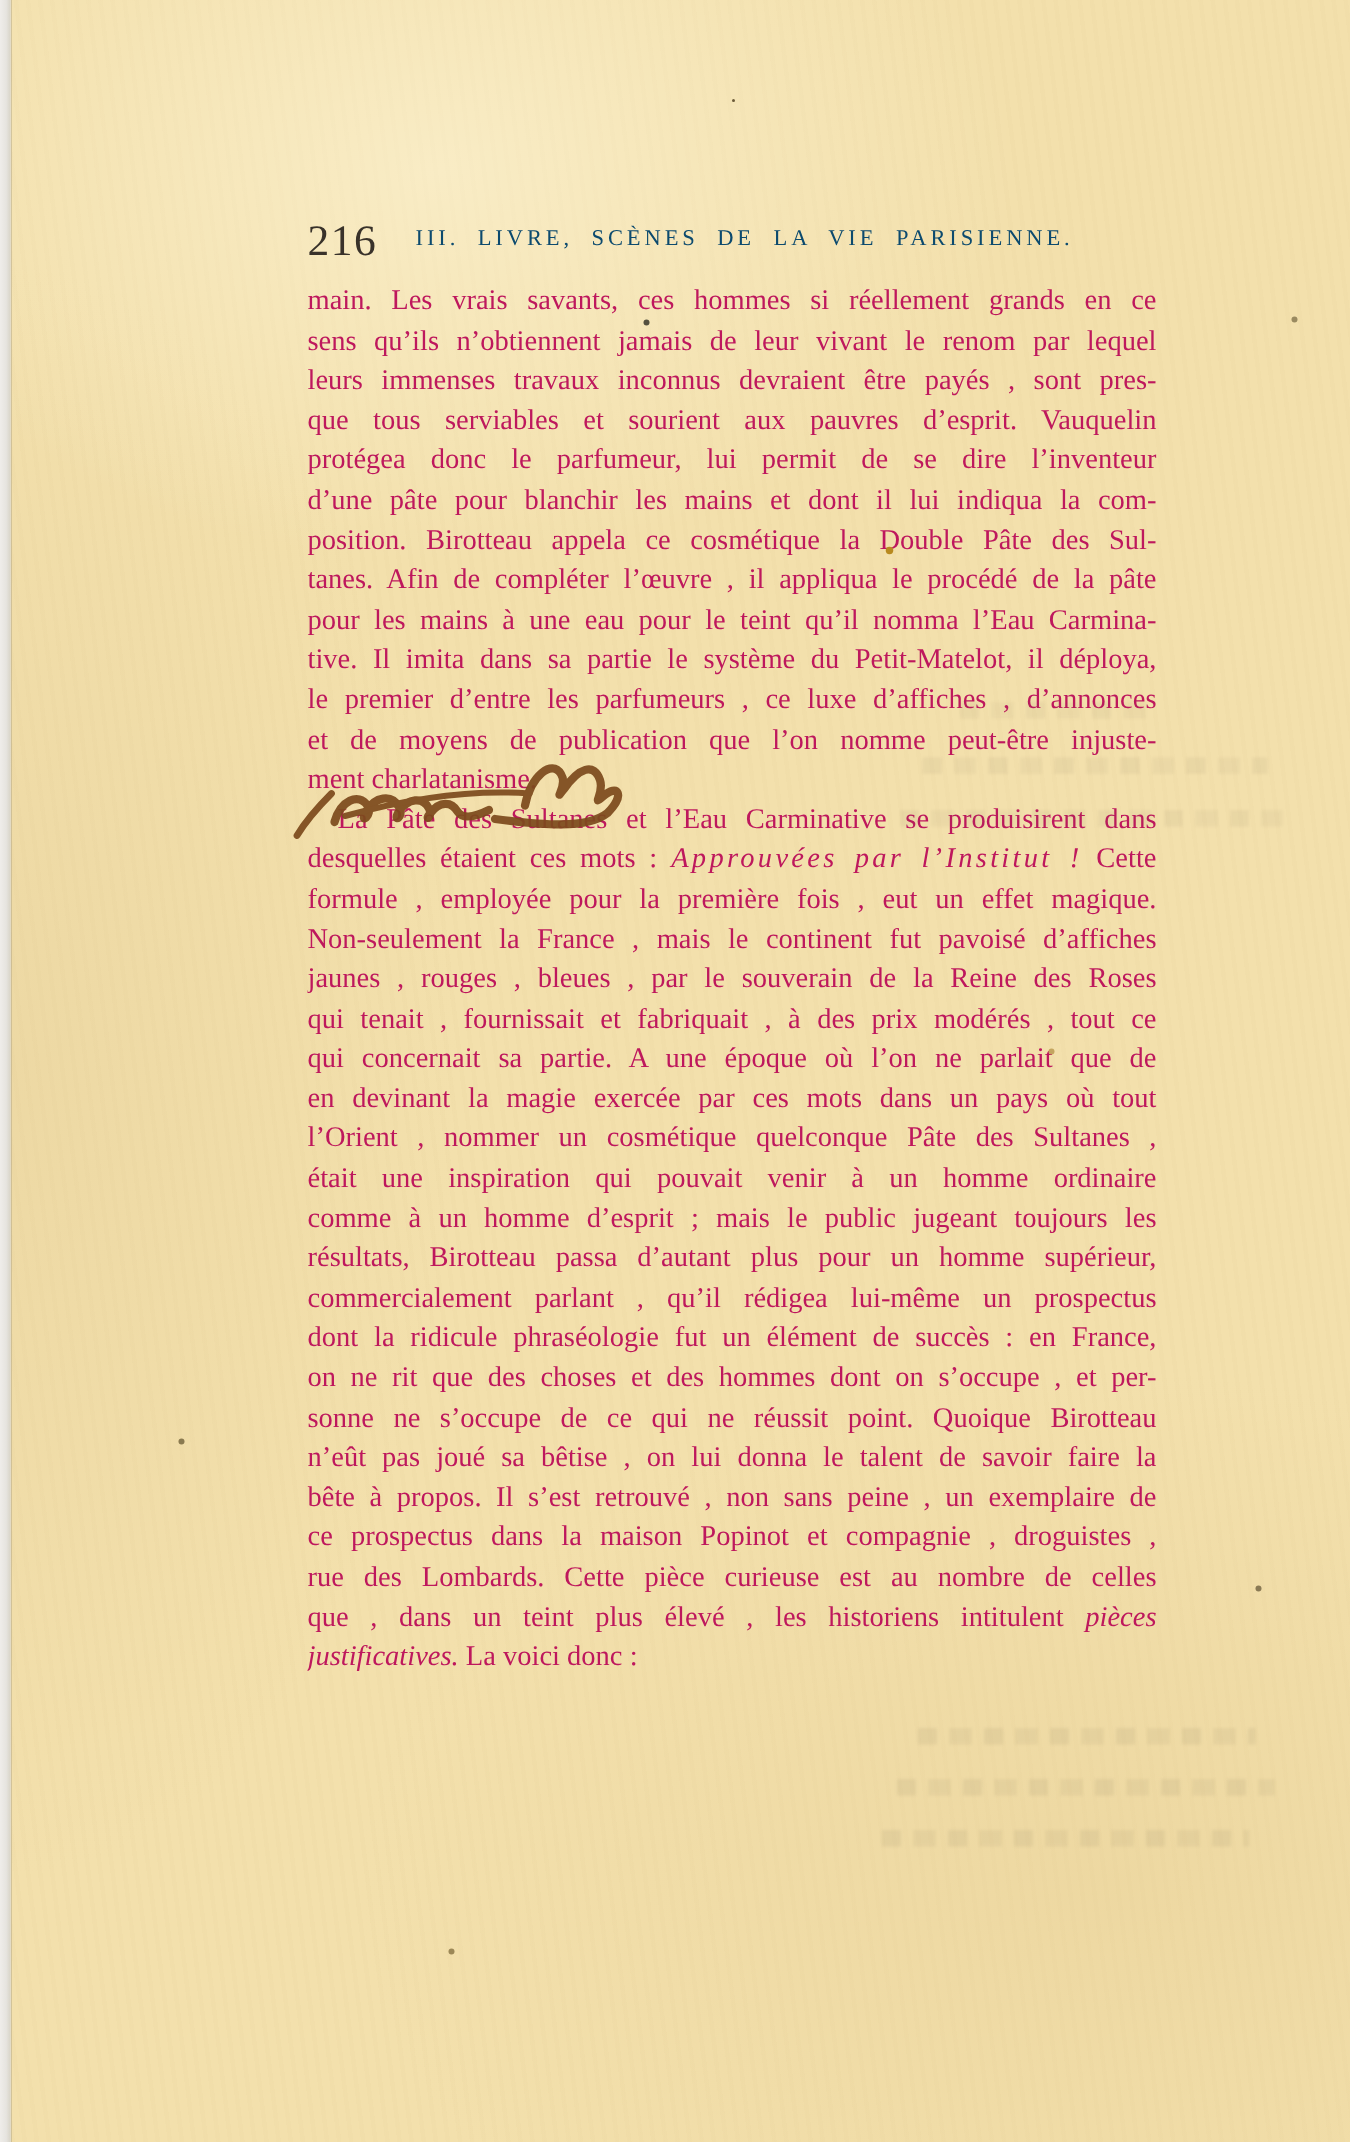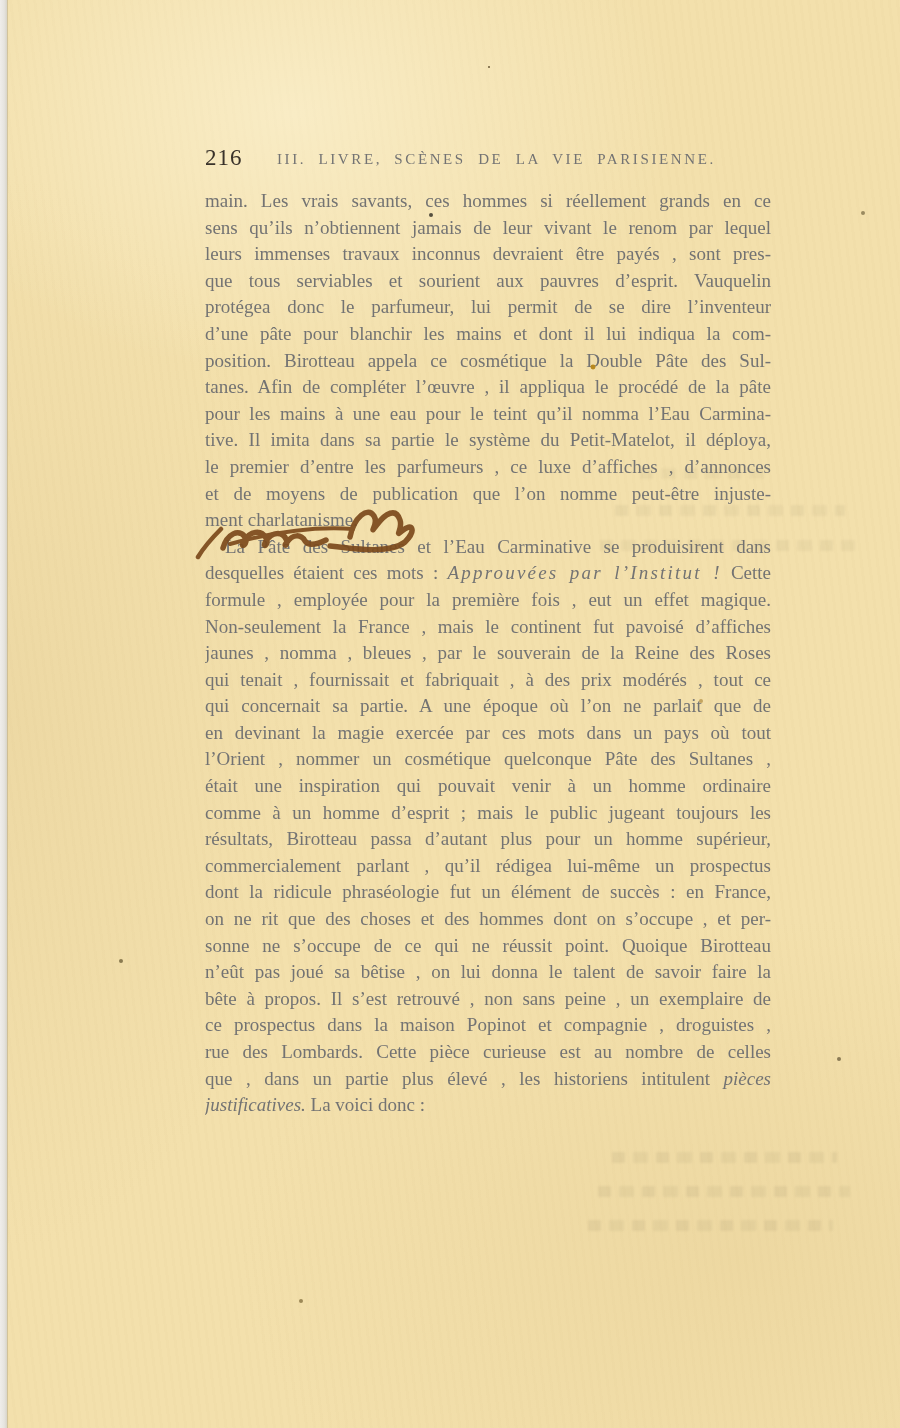--- a/index.html
+++ b/index.html
@@ -17,30 +17,30 @@
       radial-gradient(ellipse 500px 900px at 0% 50%, rgba(219,194,138,.25), transparent 60%),
       repeating-linear-gradient(83deg, rgba(208,183,128,.05) 0 3px, transparent 3px 8px);
     box-shadow:inset 1px 0 0 rgba(170,160,130,.45);
   }
   .edge-strip{
     position:absolute;left:0;top:0;width:7px;height:1428px;
     background:linear-gradient(90deg,#efedea 0%,#e6e4df 60%,#d8d4c8 100%);
   }
   .pagenum{
     position:absolute;left:205px;top:145px;
-    font-size:23px;color:#39322a;letter-spacing:1px;
+    font-size:29px;color:#39322a;letter-spacing:1px;
   }
   .running-header{
     position:absolute;left:277px;top:151px;
-    font-size:15px;color:#737373;letter-spacing:2.6px;word-spacing:6px;
+    font-size:15px;color:#0c4a6e;letter-spacing:2.6px;word-spacing:6px;
     white-space:nowrap;
   }
   .textblock{
     position:absolute;left:205px;top:188px;width:566px;
-    font-size:19px;line-height:26.6px;color:#737373;
+    font-size:19px;line-height:26.6px;color:#be185d;
   }
   .line{
     text-align:justify;text-align-last:justify;
     height:26.6px;overflow:hidden;
   }
   .line.last{text-align:left;text-align-last:left;}
   .line.indent{text-indent:20px;}
   .it{font-style:italic;text-align:center;}
   .sp{letter-spacing:2.2px;}
   .handwriting{
@@ -94,37 +94,37 @@
     <div class="line"><span>tanes. Afin de compléter l’œuvre , il appliqua le procédé de la pâte</span></div>
     <div class="line"><span>pour les mains à une eau pour le teint qu’il nomma l’Eau Carmina-</span></div>
     <div class="line"><span>tive. Il imita dans sa partie le système du Petit-Matelot, il déploya,</span></div>
     <div class="line"><span>le premier d’entre les parfumeurs , ce luxe d’affiches , d’annonces</span></div>
     <div class="line"><span>et de moyens de publication que l’on nomme peut-être injuste-</span></div>
     <div class="line last"><span>ment charlatanisme.</span></div>
     <div class="line indent"><span>La Pâte des Sultanes et l’Eau Carminative se produisirent dans</span></div>
     <div class="line"><span>desquelles étaient ces mots : </span><span class="it sp">Approuvées par l’Institut !</span><span> Cette</span></div>
     <div class="line"><span>formule , employée pour la première fois , eut un effet magique.</span></div>
     <div class="line"><span>Non-seulement la France , mais le continent fut pavoisé d’affiches</span></div>
-    <div class="line"><span>jaunes , nomma , bleues , par le souverain de la Reine des Roses</span></div>
+    <div class="line"><span>jaunes , rouges , bleues , par le souverain de la Reine des Roses</span></div>
     <div class="line"><span>qui tenait , fournissait et fabriquait , à des prix modérés , tout ce</span></div>
     <div class="line"><span>qui concernait sa partie. A une époque où l’on ne parlait que de</span></div>
     <div class="line"><span>en devinant la magie exercée par ces mots dans un pays où tout</span></div>
     <div class="line"><span>l’Orient , nommer un cosmétique quelconque Pâte des Sultanes ,</span></div>
     <div class="line"><span>était une inspiration qui pouvait venir à un homme ordinaire</span></div>
     <div class="line"><span>comme à un homme d’esprit ; mais le public jugeant toujours les</span></div>
     <div class="line"><span>résultats, Birotteau passa d’autant plus pour un homme supérieur,</span></div>
     <div class="line"><span>commercialement parlant , qu’il rédigea lui-même un prospectus</span></div>
     <div class="line"><span>dont la ridicule phraséologie fut un élément de succès : en France,</span></div>
     <div class="line"><span>on ne rit que des choses et des hommes dont on s’occupe , et per-</span></div>
     <div class="line"><span>sonne ne s’occupe de ce qui ne réussit point. Quoique Birotteau</span></div>
     <div class="line"><span>n’eût pas joué sa bêtise , on lui donna le talent de savoir faire la</span></div>
     <div class="line"><span>bête à propos. Il s’est retrouvé , non sans peine , un exemplaire de</span></div>
     <div class="line"><span>ce prospectus dans la maison Popinot et compagnie , droguistes ,</span></div>
     <div class="line"><span>rue des Lombards. Cette pièce curieuse est au nombre de celles</span></div>
-    <div class="line"><span>que , dans un partie plus élevé , les historiens intitulent </span><span class="it">pièces</span></div>
+    <div class="line"><span>que , dans un teint plus élevé , les historiens intitulent </span><span class="it">pièces</span></div>
     <div class="line last"><span class="it">justificatives.</span><span> La voici donc :</span></div>
   </div>
 
 <svg class="handwriting" viewBox="0 0 250 70" xmlns="http://www.w3.org/2000/svg">
   <g fill="none" stroke="#7c4a1c" stroke-linecap="round" stroke-linejoin="round" opacity="0.92">
     <path stroke-width="4.5" d="M 8 61 C 14 51, 23 41, 31 33"></path>
     <path stroke-width="5.5" d="M 33 52 C 37 38, 49 32, 55 41 C 59 48, 49 54, 54 45 C 60 35, 71 33, 76 42 C 80 49, 71 53, 76 45 C 82 36, 92 35, 96 43 C 99 49, 92 52, 97 46 C 103 38, 111 38, 115 45 C 119 51, 128 48, 136 44"></path>
     <path stroke-width="4" d="M 40 48 C 80 37, 122 30, 163 33"></path>
     <path stroke-width="5.5" d="M 160 41 C 164 21, 178 10, 184 20 C 189 28, 178 40, 186 30 C 196 16, 206 12, 210 24 C 213 33, 204 42, 212 35 C 222 26, 227 34, 215 46 C 201 57, 172 54, 140 50"></path>
   </g>

